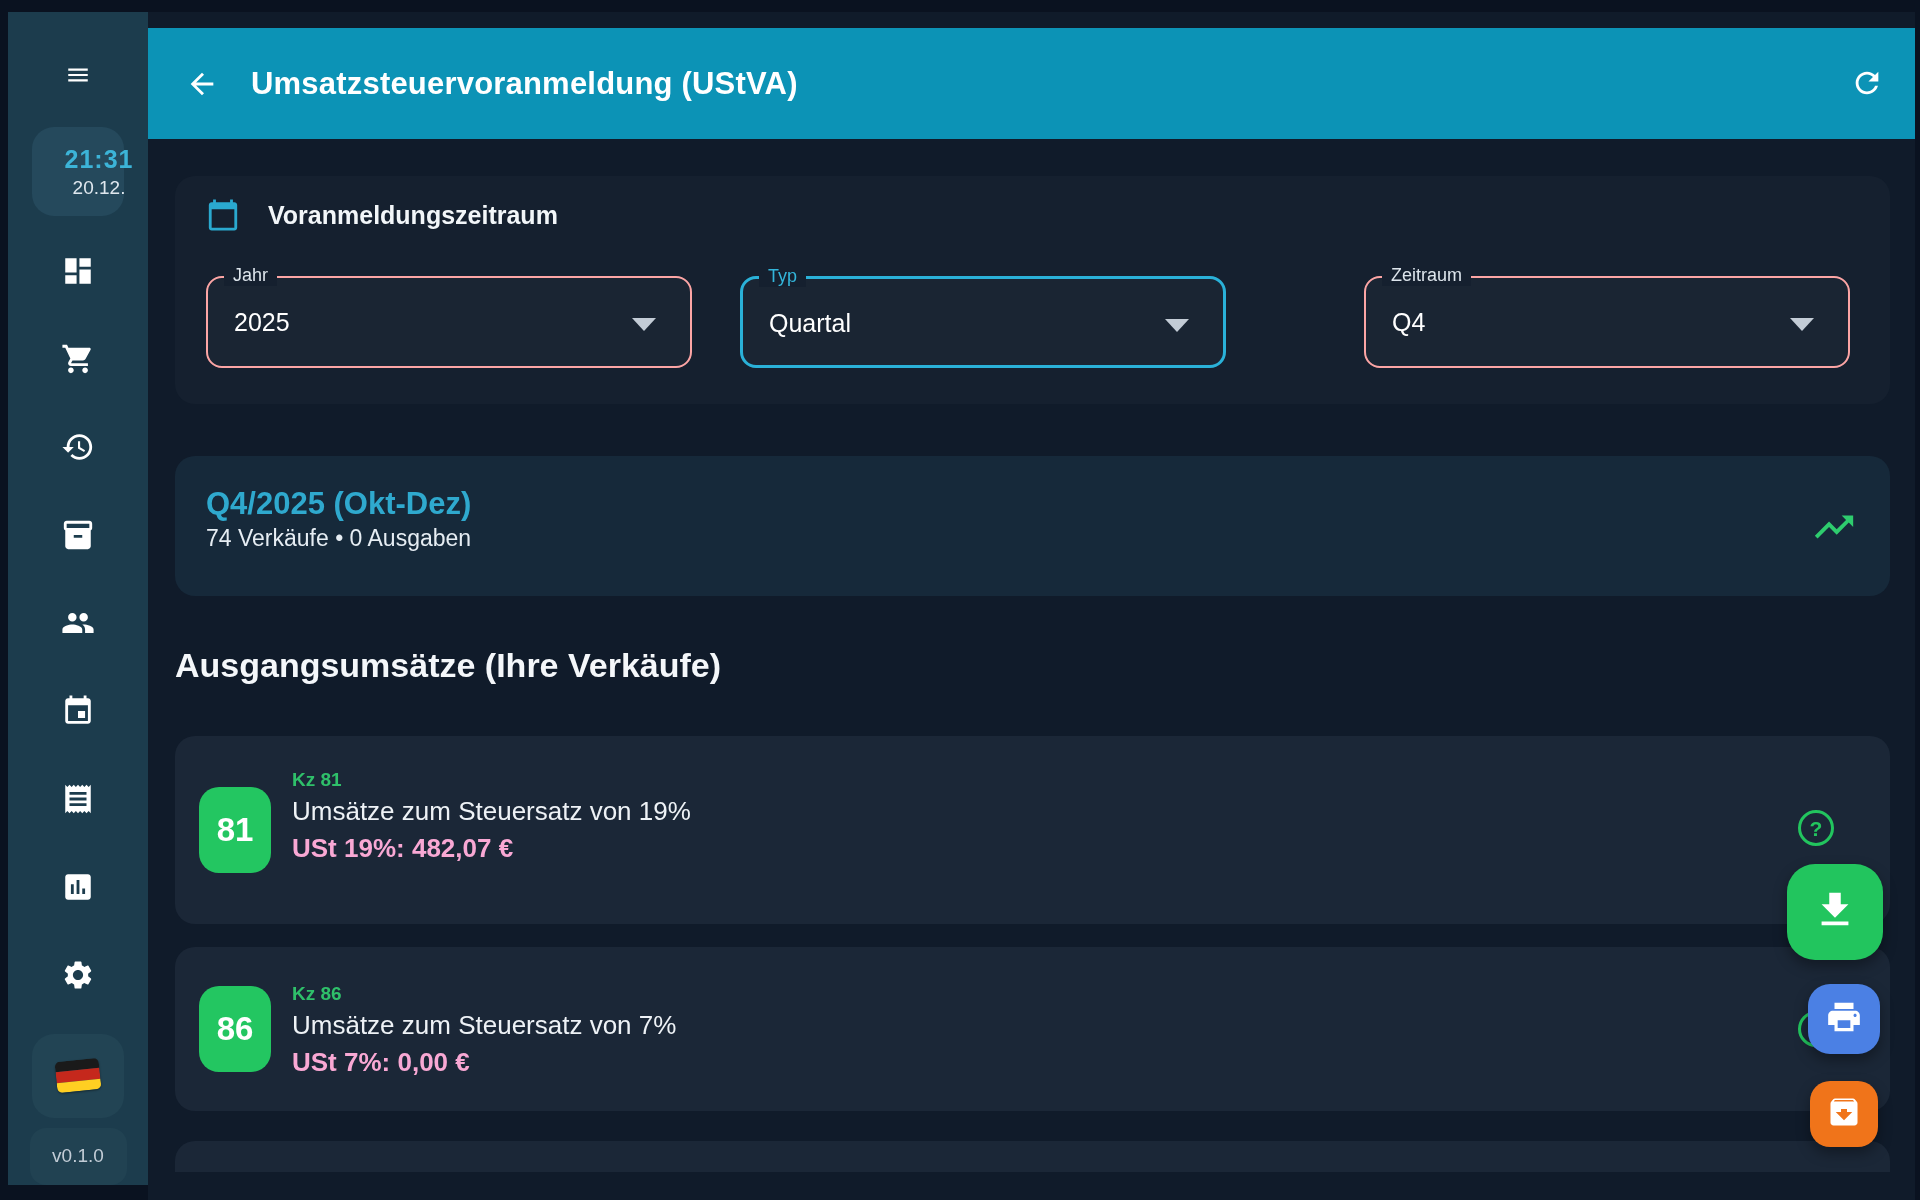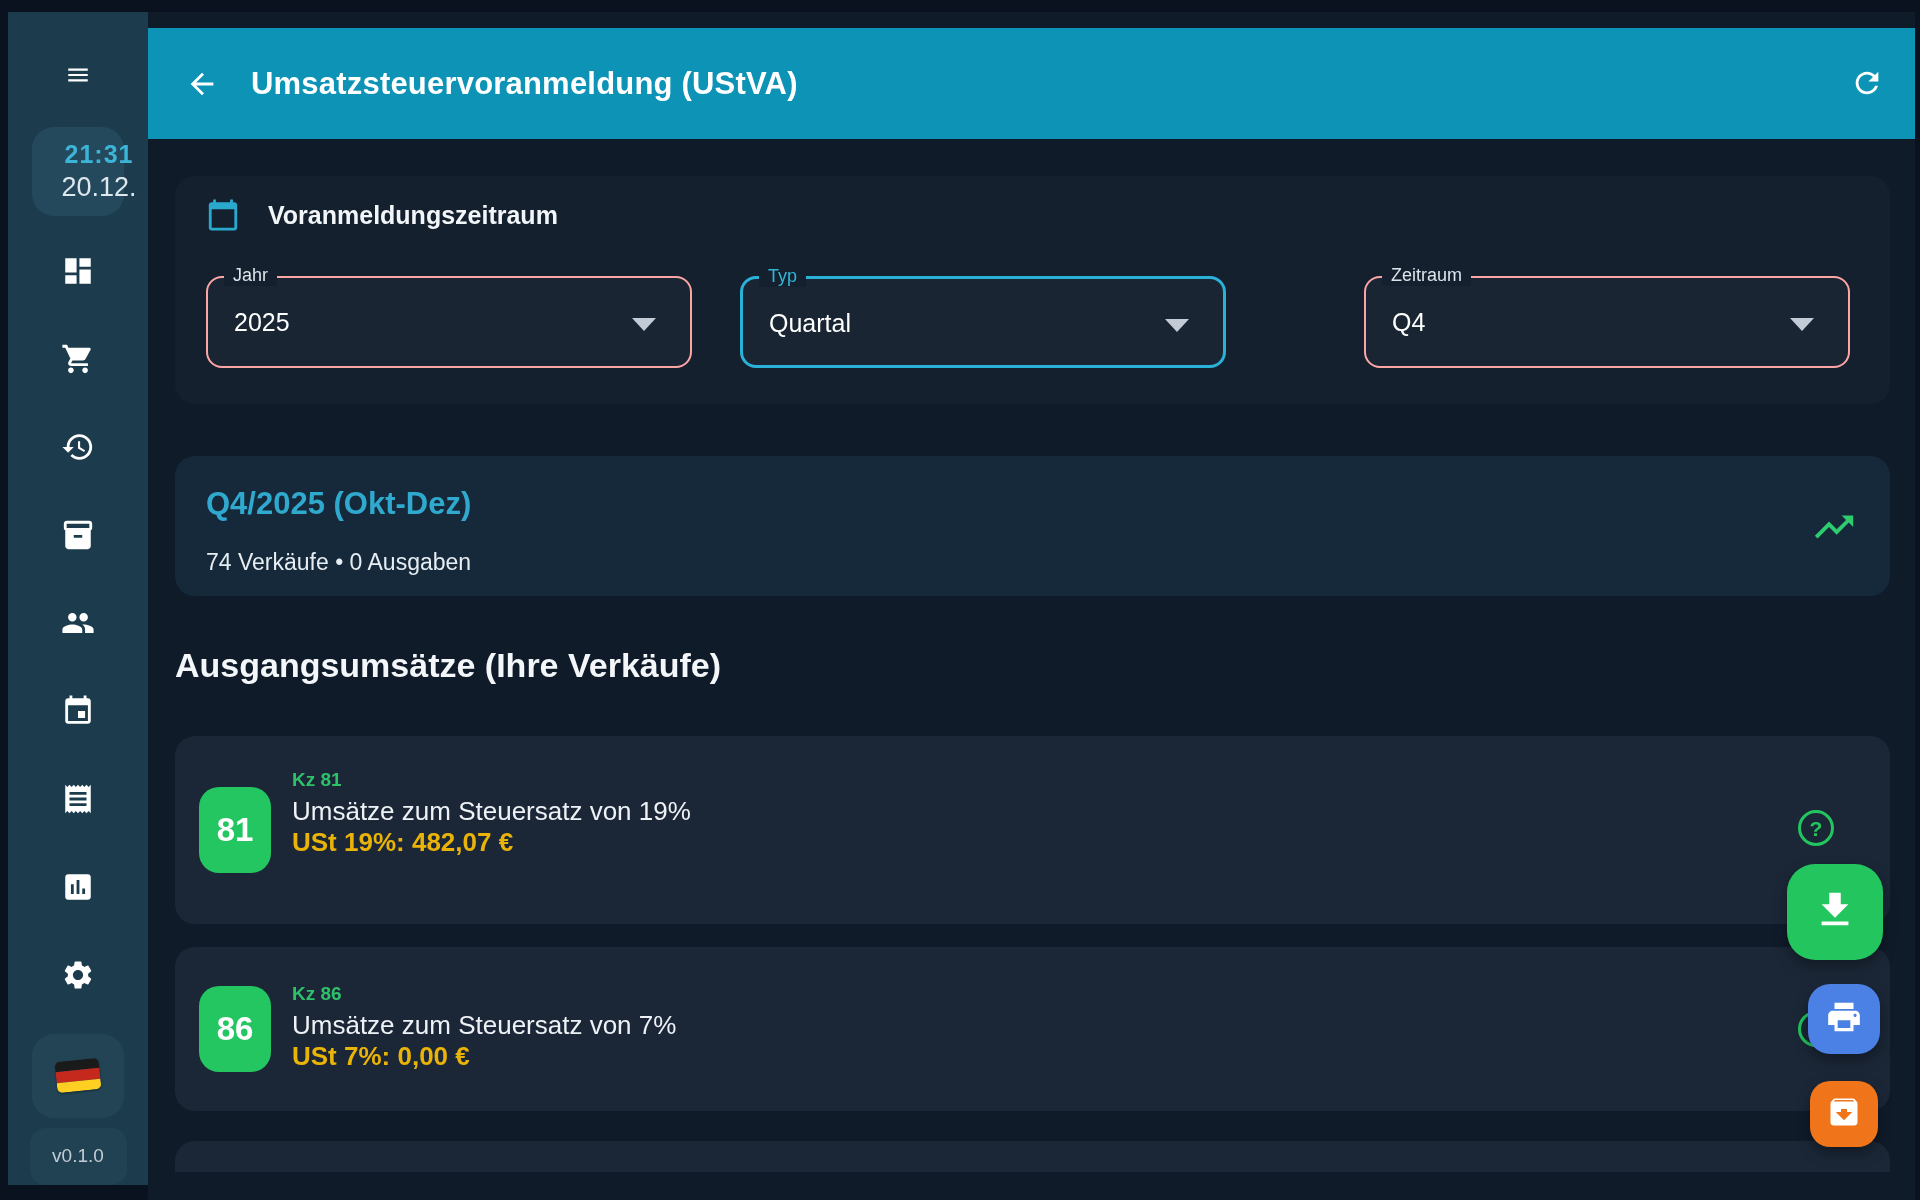--- a/index.html
+++ b/index.html
@@ -7,21 +7,21 @@
               font-family:"Liberation Sans", sans-serif; }
   .app { position:absolute; left:8px; top:12px; width:1907px; height:1173px; background:#101b2a; }
 
   
   .sidebar { position:absolute; left:0; top:0; width:140px; height:1173px; background:#1c3c4d;
              display:flex; flex-direction:column; align-items:center; }
   .hamburger { margin-top:50px; width:36px; height:26px; color:#ffffff; cursor:pointer; }
   .clock-tile { margin-top:39px; width:92px; height:90px; border-radius:22px; background:#25495c;
                 display:flex; flex-direction:column; align-items:center; justify-content:center;padding-left:42px; }
   .clock-time { color:#3cb4d8; font-size:25px; font-weight:bold; letter-spacing:1px; }
-  .clock-date { color:#dfe7ee; font-size:27px; margin-top:3px; }
+  .clock-date { color:#dfe7ee; font-size:19px; margin-top:3px; }
   .nav { display:flex; flex-direction:column; align-items:center; margin-top:40px; }
   .nav-item { width:36px; height:34px; margin-bottom:54px; color:#ffffff; display:flex;
               align-items:center; justify-content:center; cursor:pointer; }
   .nav-item svg { width:34px; height:34px; fill:currentColor; }
   .flag-tile { margin-top:-14px; width:92px; height:84px; border-radius:22px; background:#224454;
                display:flex; align-items:center; justify-content:center; cursor:pointer; }
   .flag { width:44px; height:31px; border-radius:5px; transform:rotate(-6deg); overflow:hidden;
           box-shadow:0 1px 2px rgba(0,0,0,.4); }
   .flag div { height:33.34%; }
   .flag .f1 { background:#1a1a1a; } .flag .f2 { background:#c5281c; } .flag .f3 { background:#ffcf22; }
@@ -53,38 +53,38 @@
                  font-size:18px; color:#dde5ec; }
   .field.focused .field-label { color:#33b5da; }
   .field-value { position:absolute; left:26px; top:0; line-height:88px; font-size:25px; color:#ffffff; }
   .field-arrow { position:absolute; right:34px; top:40px; width:0; height:0;
                  border-left:12px solid transparent; border-right:12px solid transparent;
                  border-top:13px solid #c3ccd6; }
   .gap1 { margin-left:48px; } .gap2 { margin-left:138px; }
 
   .summary-card { position:relative; margin-top:52px; height:140px; background:#16293a; padding:30px 0 0 31px; }
   .summary-title { color:#2fa9ce; font-size:31px; font-weight:bold; }
-  .summary-sub { margin-top:27px; color:#e6edf3; font-size:23px; }
+  .summary-sub { margin-top:3px; color:#e6edf3; font-size:23px; }
   .trend-icon { position:absolute; right:33px; top:48px; width:46px; height:46px; color:#2ecc6e; }
   .trend-icon svg { width:46px; height:46px; fill:currentColor; }
 
   .section-heading { margin-top:50px; color:#f4f7fa; font-size:34px; font-weight:bold; }
 
   .kz-card { position:relative; background:#1b2737; display:flex; padding-left:24px; }
   .kz-card-1 { margin-top:51px; height:188px; }
   .kz-card-2 { margin-top:23px; height:164px; }
   .kz-badge { align-self:center; width:72px; height:86px; border-radius:20px; background:#23c661;
               display:flex; align-items:center; justify-content:center;
               color:#ffffff; font-size:33px; font-weight:bold; flex:none; }
   .kz-text { margin-left:21px; padding-top:33px; }
   .kz-card-2 .kz-text { padding-top:36px; }
   .kz-label { color:#2fc06a; font-size:19px; font-weight:bold; }
   .kz-title { margin-top:5px; color:#eef2f6; font-size:26px; }
   .kz-netto { margin-top:7px; color:#93a1b1; font-size:23px; }
-  .kz-ust { color:#eab308; font-size:26px; font-weight:bold; }
+  .kz-ust { margin-top:6px; color:#f9a8d4; font-size:26px; font-weight:bold; }
   .help-badge { position:absolute; right:56px; width:36px; height:36px; border:3px solid #22c55e;
                 border-radius:50%; color:#22c55e; font-size:21px; font-weight:bold; text-align:center;
                 line-height:31px; cursor:pointer; }
   .kz-card-1 .help-badge { top:74px; }
   .kz-card-2 .help-badge { top:64px; }
 
   .partial-card { margin-top:30px; height:31px; background:#1b2737; border-radius:20px 20px 0 0; }
 
   
   .fab { position:absolute; display:flex; align-items:center; justify-content:center;

